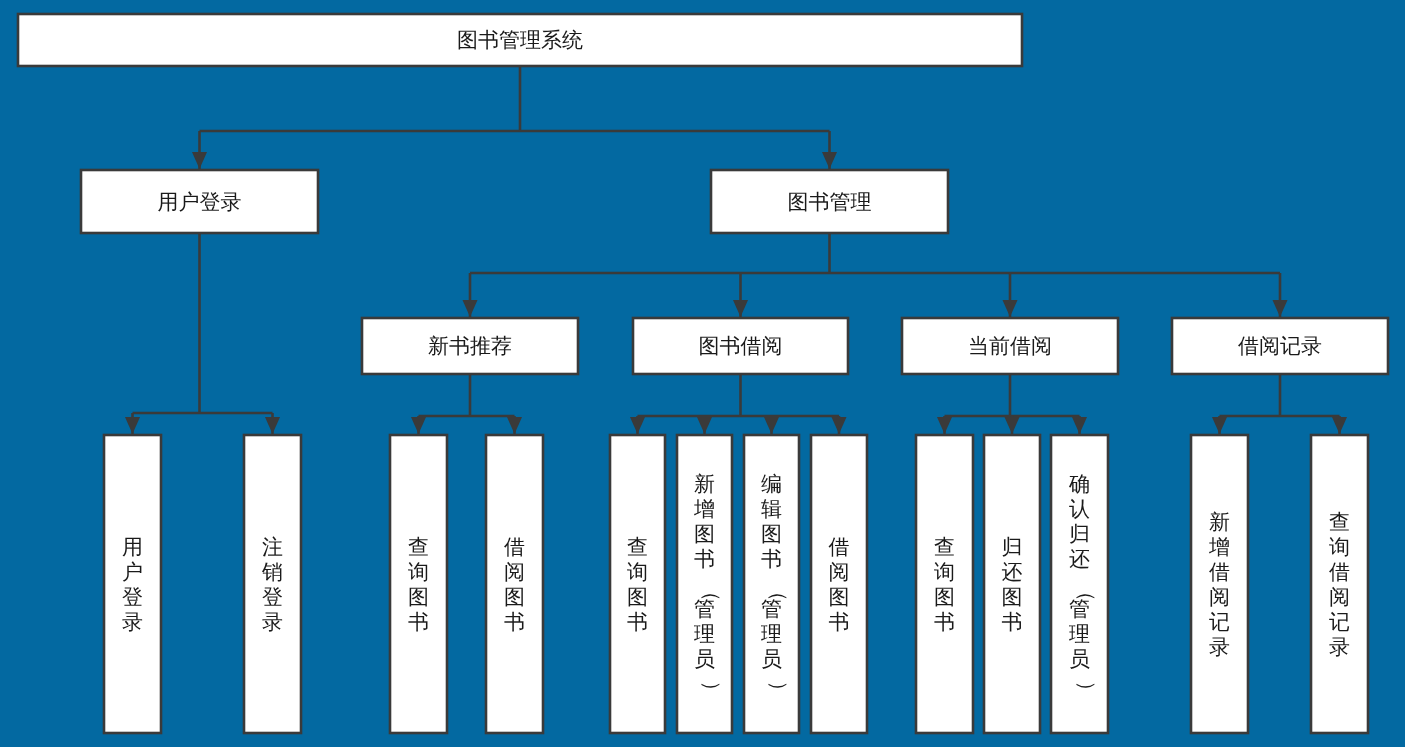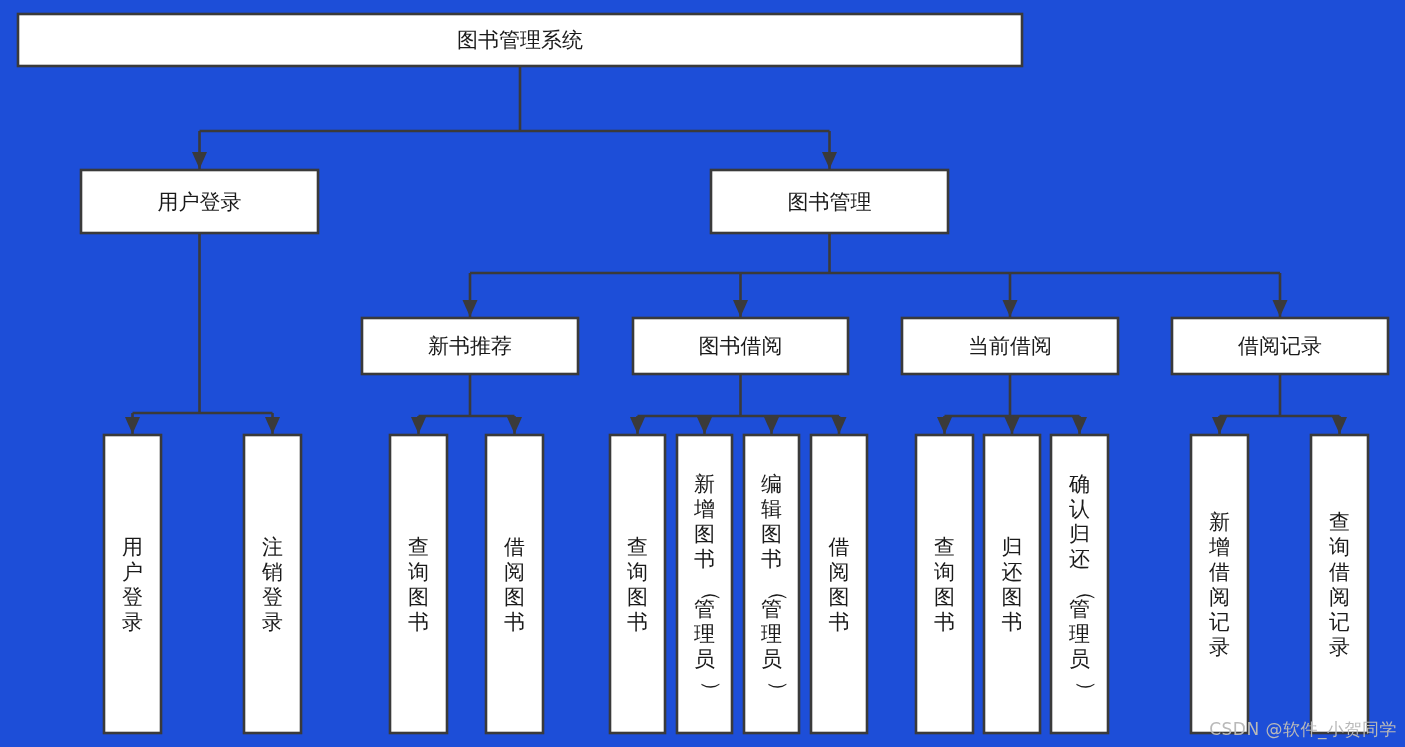--- a/index.html
+++ b/index.html
@@ -10,21 +10,21 @@
   body {
     width: 1405px;
     height: 747px;
     overflow: hidden;
     font-family: "DejaVu Sans", "Liberation Sans", sans-serif;
   }
   #diagram-root {
     position: relative;
     width: 1405px;
     height: 747px;
-    background: #1d4ed8;
+    background: #0369a1;
   }
   svg#tree-svg {
     position: absolute;
     left: 0;
     top: 0;
     width: 1405px;
     height: 747px;
   }
   .node-box {
     fill: #ffffff;
@@ -207,14 +207,13 @@
         <g>
           <rect x="1191" y="435" width="57" height="298" class="node-box"></rect>
           <text x="1219.5" y="528.5" class="node-label-v"><tspan x="1219.5" dy="0">新</tspan><tspan x="1219.5" dy="25">增</tspan><tspan x="1219.5" dy="25">借</tspan><tspan x="1219.5" dy="25">阅</tspan><tspan x="1219.5" dy="25">记</tspan><tspan x="1219.5" dy="25">录</tspan></text>
         </g>
         <g>
           <rect x="1311" y="435" width="57" height="298" class="node-box"></rect>
           <text x="1339.5" y="528.5" class="node-label-v"><tspan x="1339.5" dy="0">查</tspan><tspan x="1339.5" dy="25">询</tspan><tspan x="1339.5" dy="25">借</tspan><tspan x="1339.5" dy="25">阅</tspan><tspan x="1339.5" dy="25">记</tspan><tspan x="1339.5" dy="25">录</tspan></text>
         </g>
       </g>
   </svg>
-  <div class="watermark">CSDN @软件_小贺同学</div>
 </div>
 
 </body></html>

